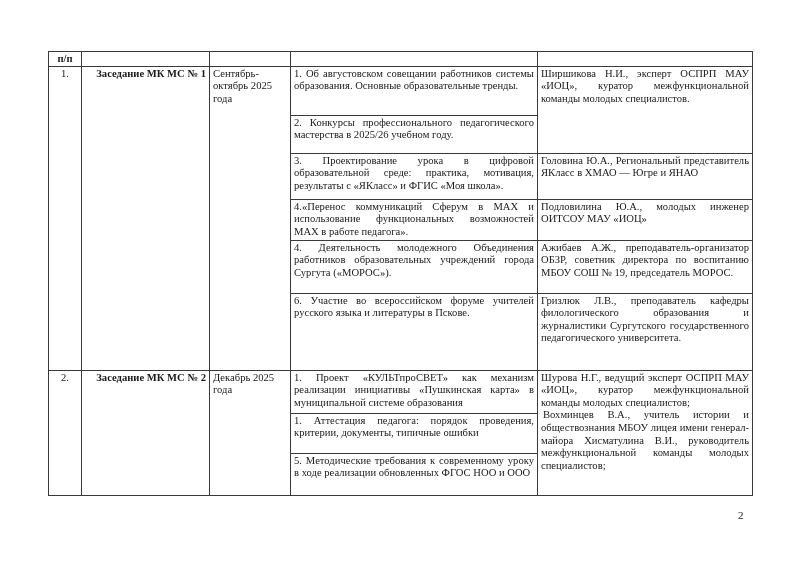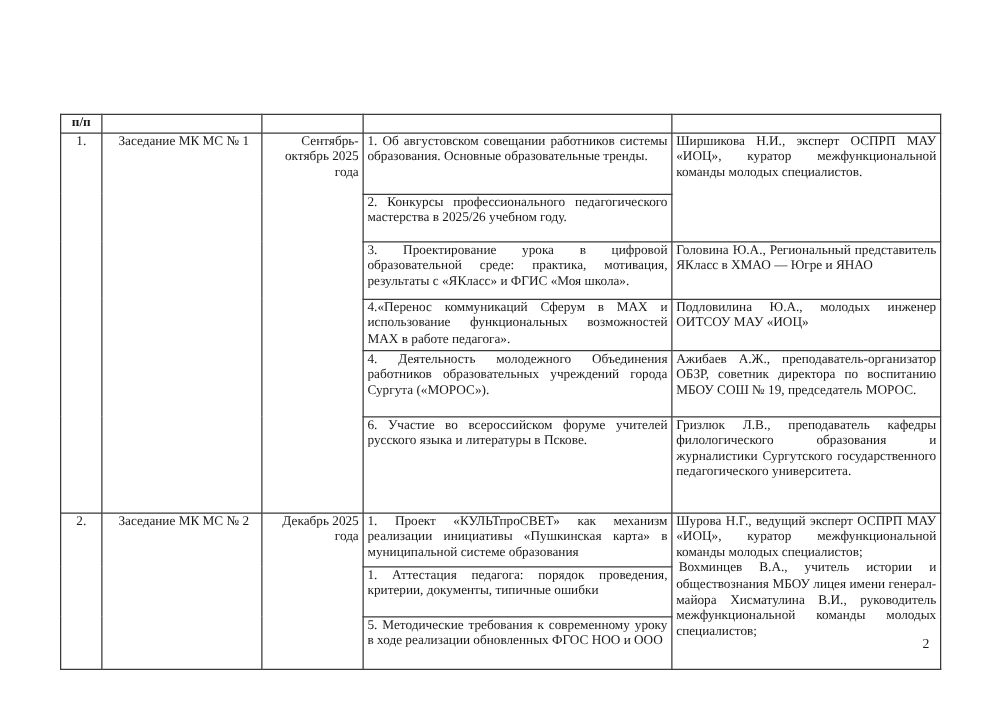--- a/index.html
+++ b/index.html
@@ -4,28 +4,28 @@
 <style>
   html, body { margin: 0; padding: 0; }
   body {
     width: 800px; height: 566px; background: #ffffff; position: relative; overflow: hidden;
     font-family: "Liberation Serif", "DejaVu Serif", serif; color: #1a1a1a;
   }
   .page { position: absolute; left: 0; top: 0; width: 800px; height: 566px; }
   table.doc {
     position: absolute; left: 48px; top: 51px; width: 704px;
     border-collapse: collapse; table-layout: fixed;
-    font-size: 10.6px; line-height: 12.6px; margin-top: 40px;
+    font-size: 10.6px; line-height: 12.6px;
   }
   table.doc td {
     border: 1.2px solid #3a3a3a; vertical-align: top; padding: 1px 3px 0 3px;
   }
   .c-num { text-align: center; }
-  .c-event { text-align: center; padding-left: 6px !important; }
-  .c-date { text-align: right; }
+  .c-event { text-align: right; padding-left: 6px !important; font-weight: bold; }
+  .c-date { text-align: left; }
   .c-topic, .c-speaker { text-align: justify; }
   .hdr td { height: 11px; font-weight: bold; }
   .hdr .c-num { text-align: center; }
   .page-number {
     position: absolute; left: 738px; top: 509px; font-size: 11px;
   }
 </style>
 </head>
 <body>
 

